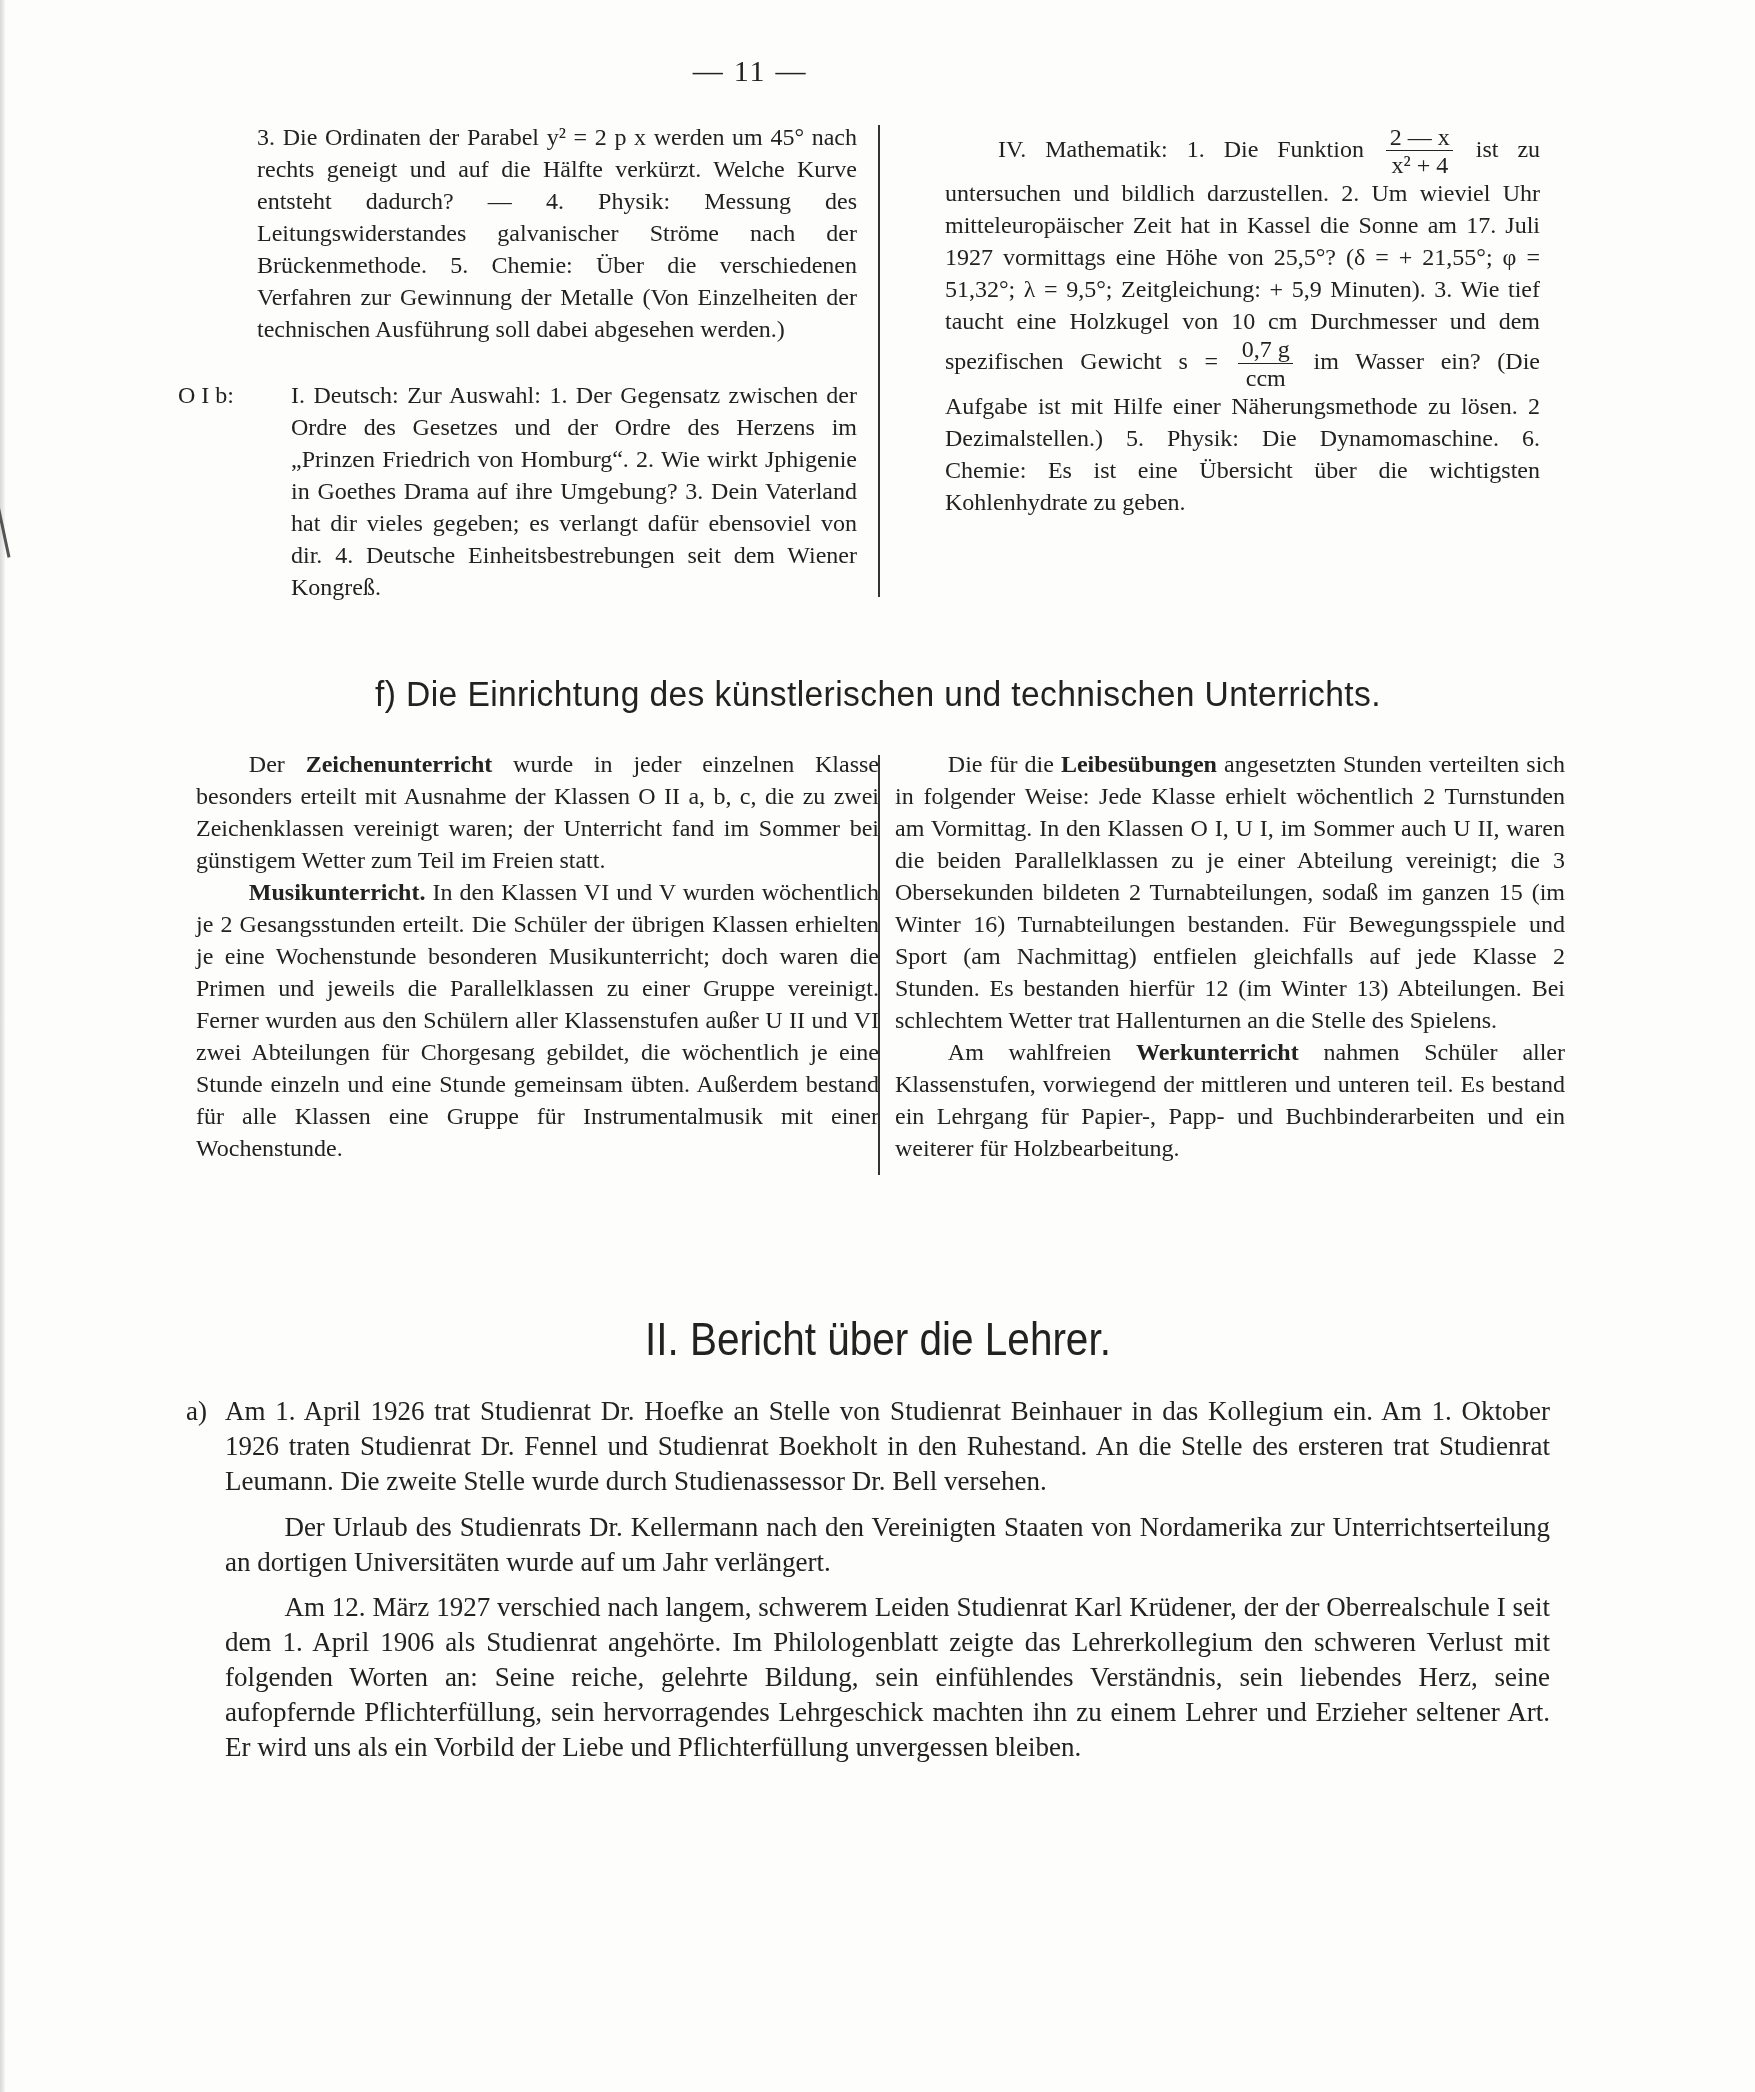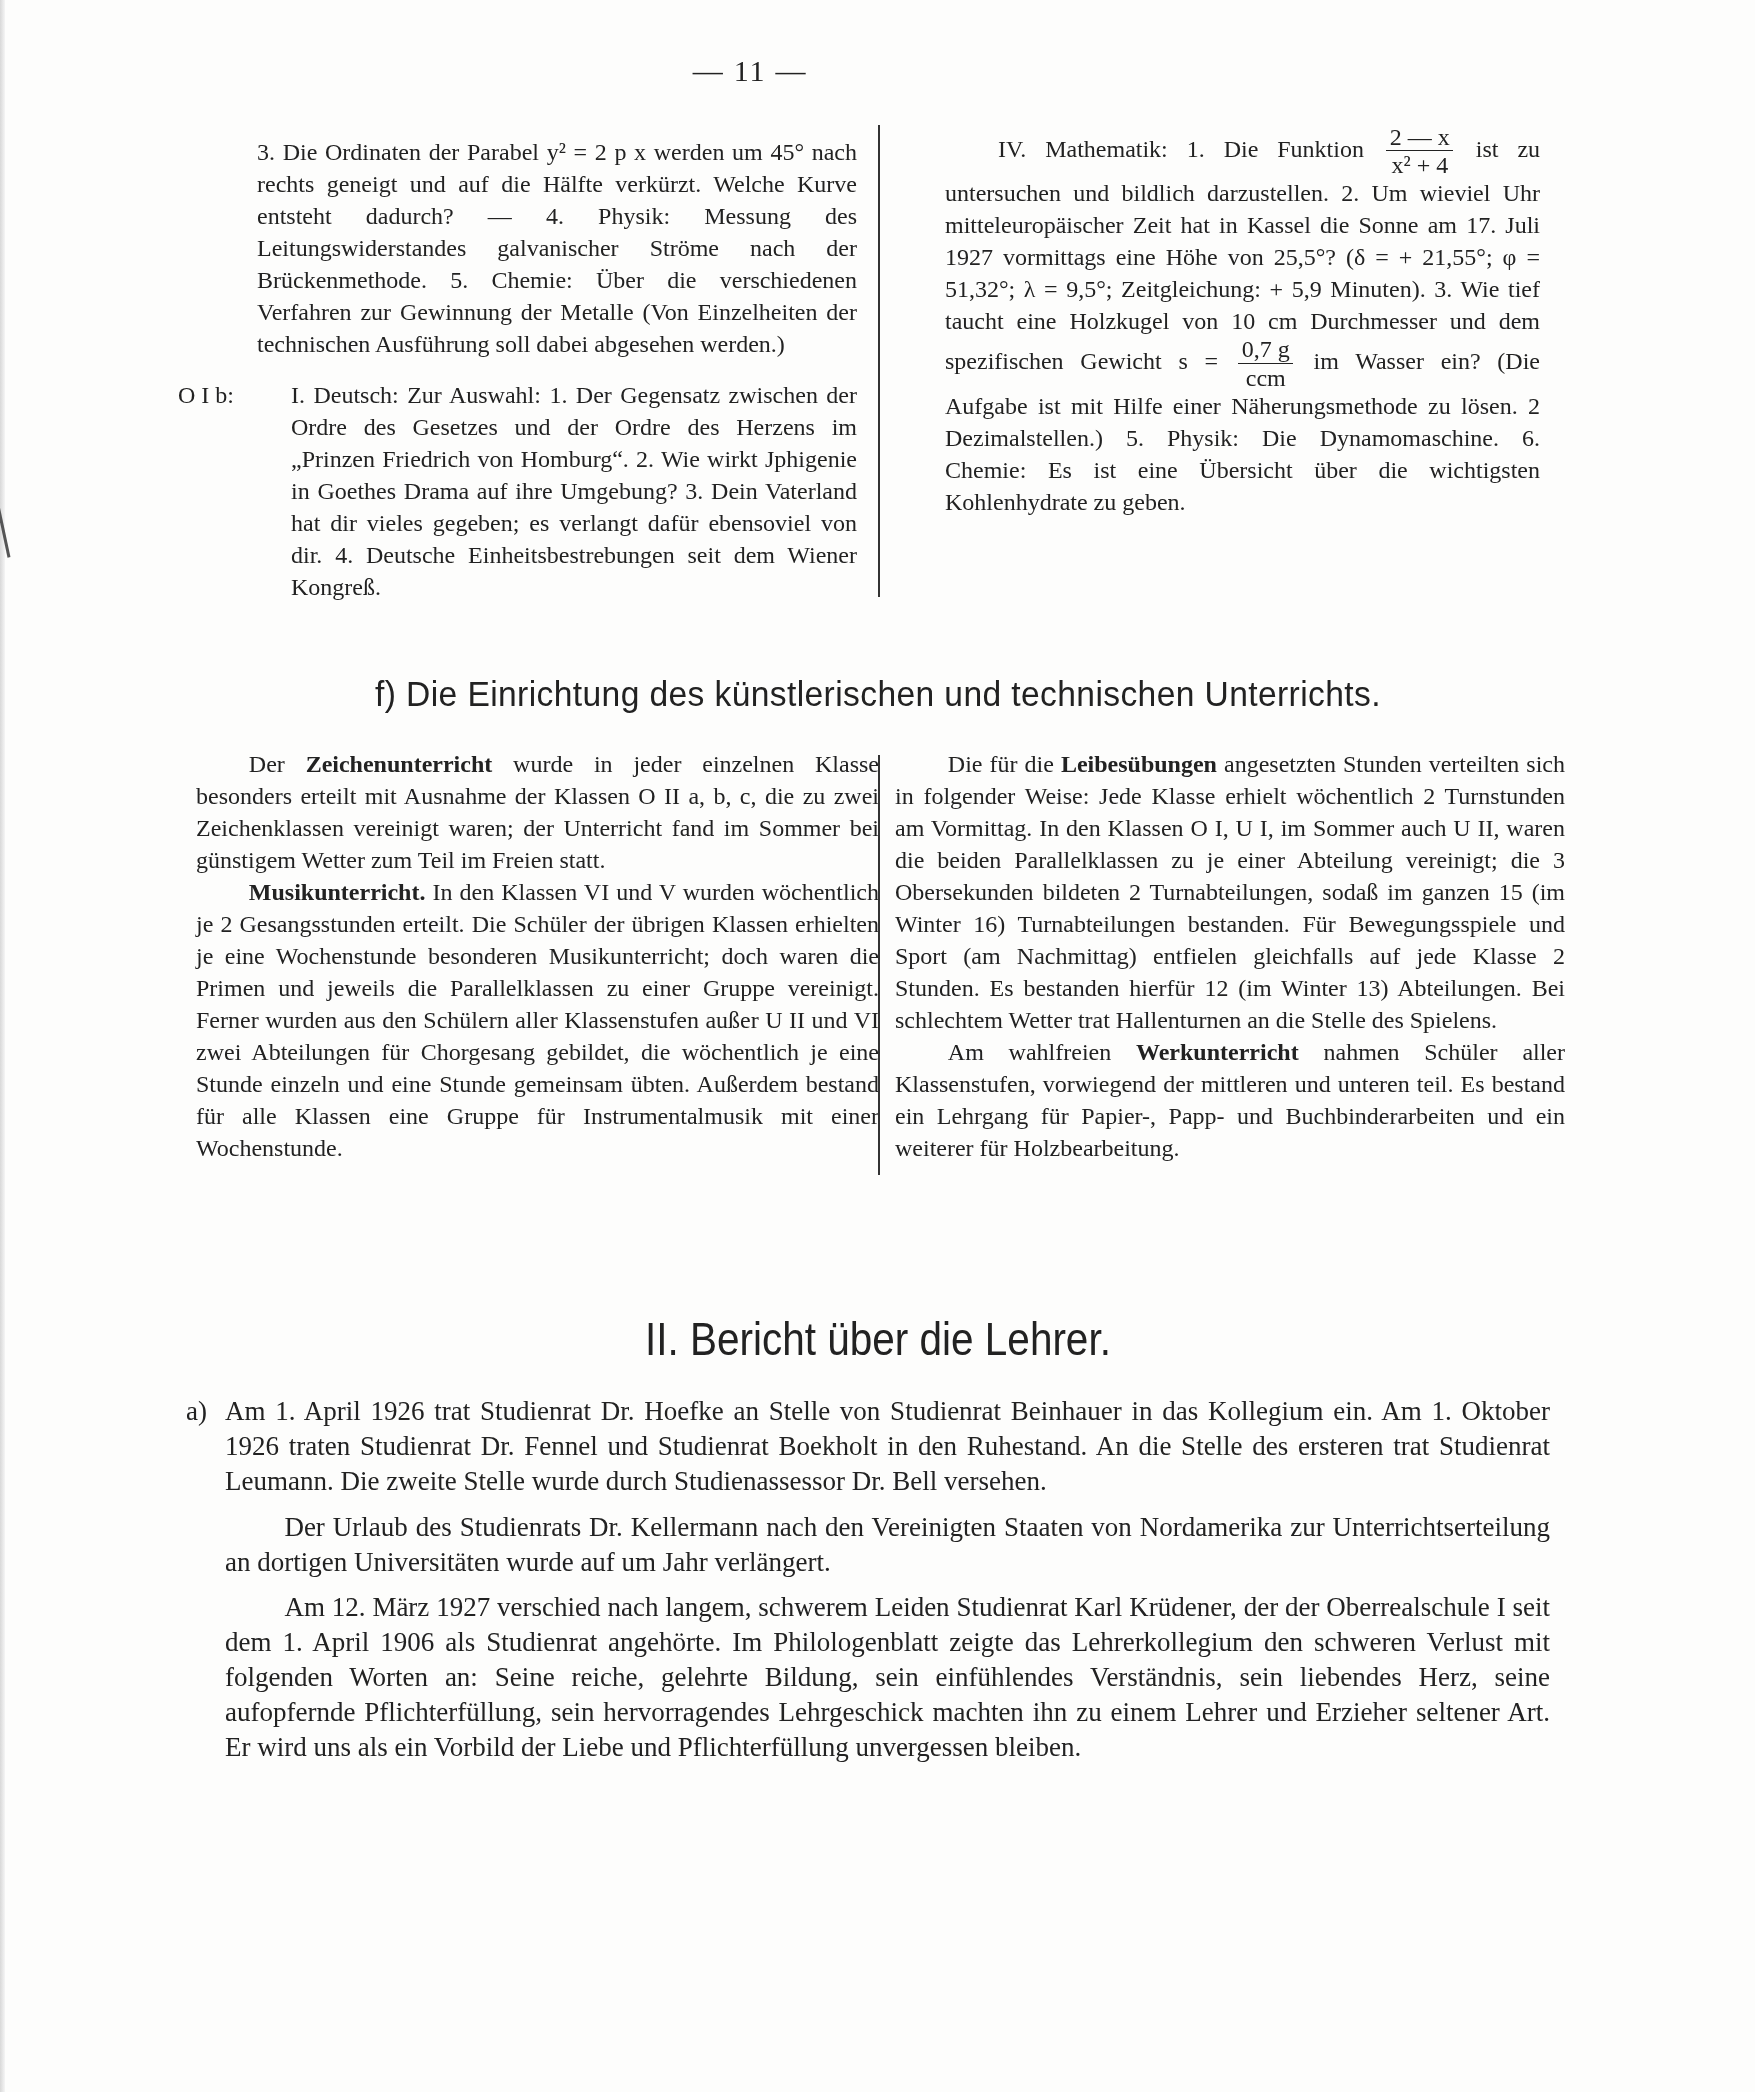--- a/index.html
+++ b/index.html
@@ -30,21 +30,21 @@
   .frac .den { padding-top: 1.8px; }
 </style>
 </head>
 <body>
 
 <div class="page-edge"></div>
 <div class="edge-mark" style="top:505px;height:53px;"></div>
 
 <div class="page-number">— 11 —</div>
 
-<div class="col" style="left:257px; top:136px; width:600px;">
+<div class="col" style="left:257px; top:121px; width:600px;">
   <p>3. Die Ordinaten der Parabel y² = 2 p x werden um 45° nach rechts geneigt und auf die Hälfte verkürzt. Welche Kurve entsteht dadurch? — 4. Physik: Messung des Leitungswiderstandes galvanischer Ströme nach der Brückenmethode. 5. Chemie: Über die verschiedenen Verfahren zur Gewinnung der Metalle (Von Einzelheiten der technischen Ausführung soll dabei abgesehen werden.)</p>
 </div>
 <div class="col" style="left:178px; top:379px; width:679px;">
   <div class="hang">
     <span class="lbl">O I b:</span>
     <span class="txt">I. Deutsch: Zur Auswahl: 1. Der Gegensatz zwischen der Ordre des Gesetzes und der Ordre des Herzens im „Prinzen Friedrich von Homburg“. 2. Wie wirkt Jphigenie in Goethes Drama auf ihre Umgebung? 3. Dein Vaterland hat dir vieles gegeben; es verlangt dafür ebensoviel von dir. 4. Deutsche Einheitsbestrebungen seit dem Wiener Kongreß.</span>
   </div>
 </div>
 
 <div class="divider" style="left:878px; top:125px; height:472px;"></div>

